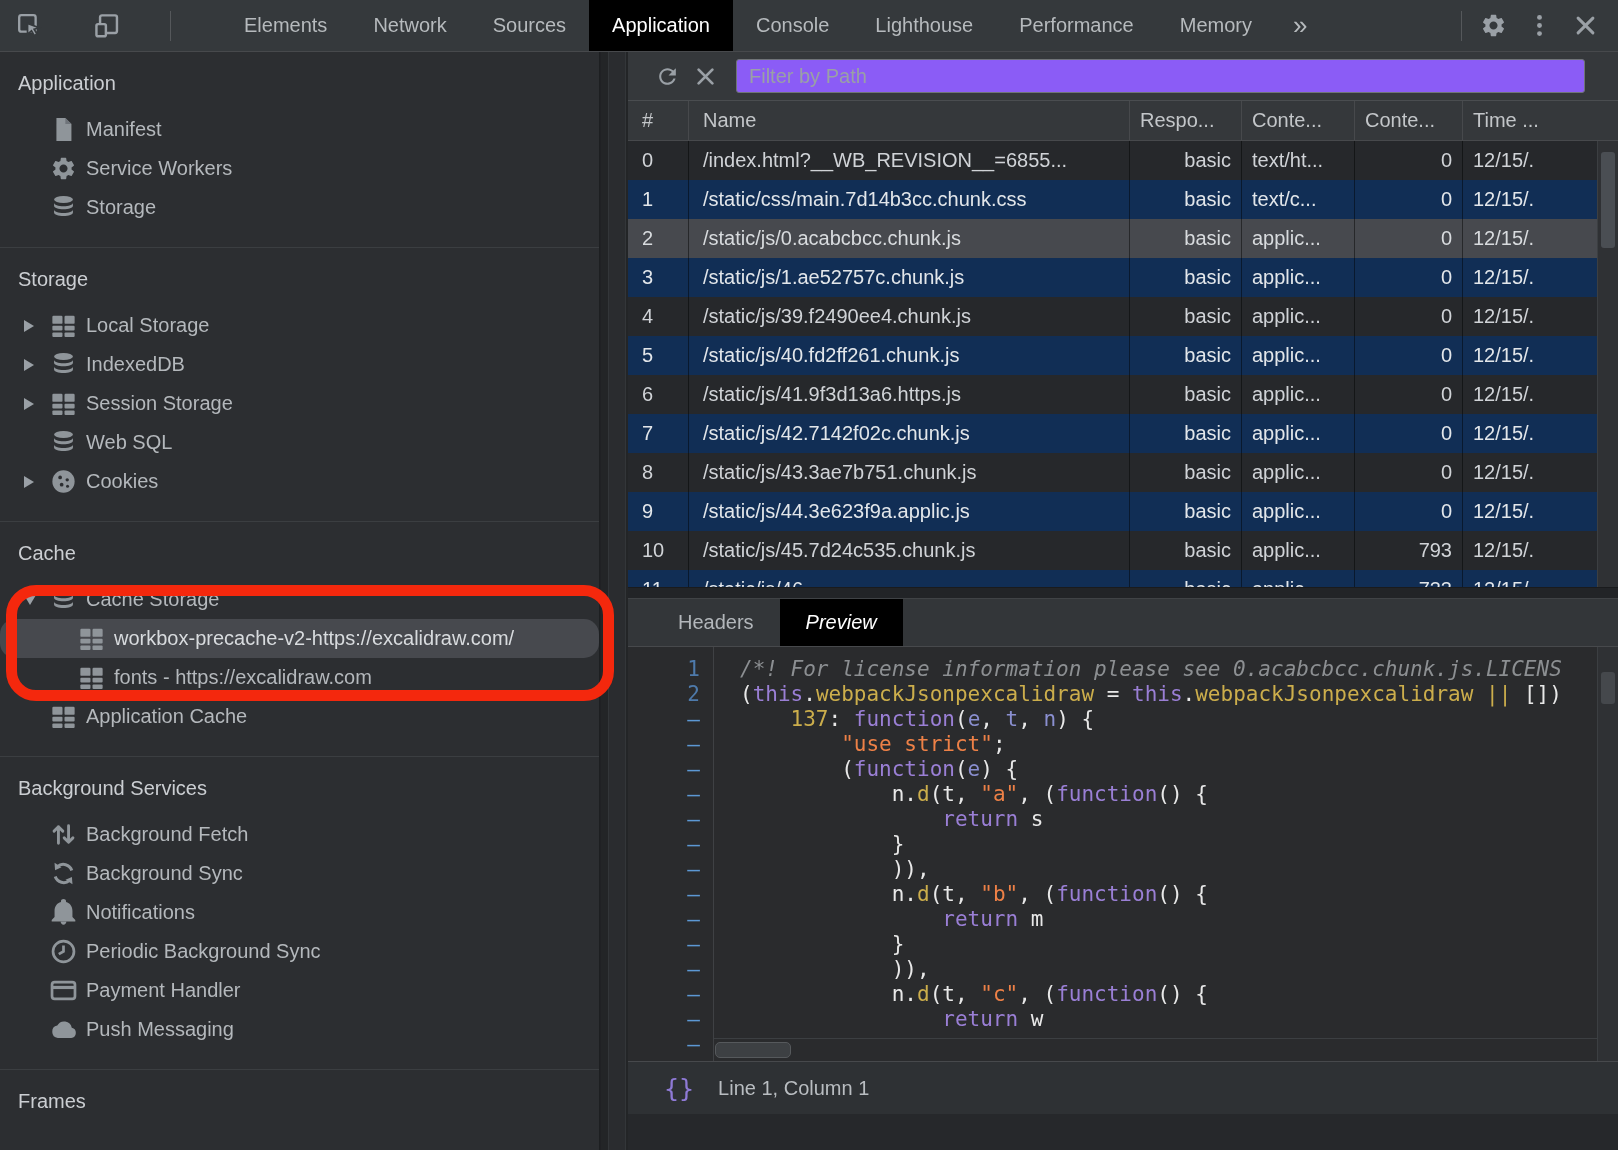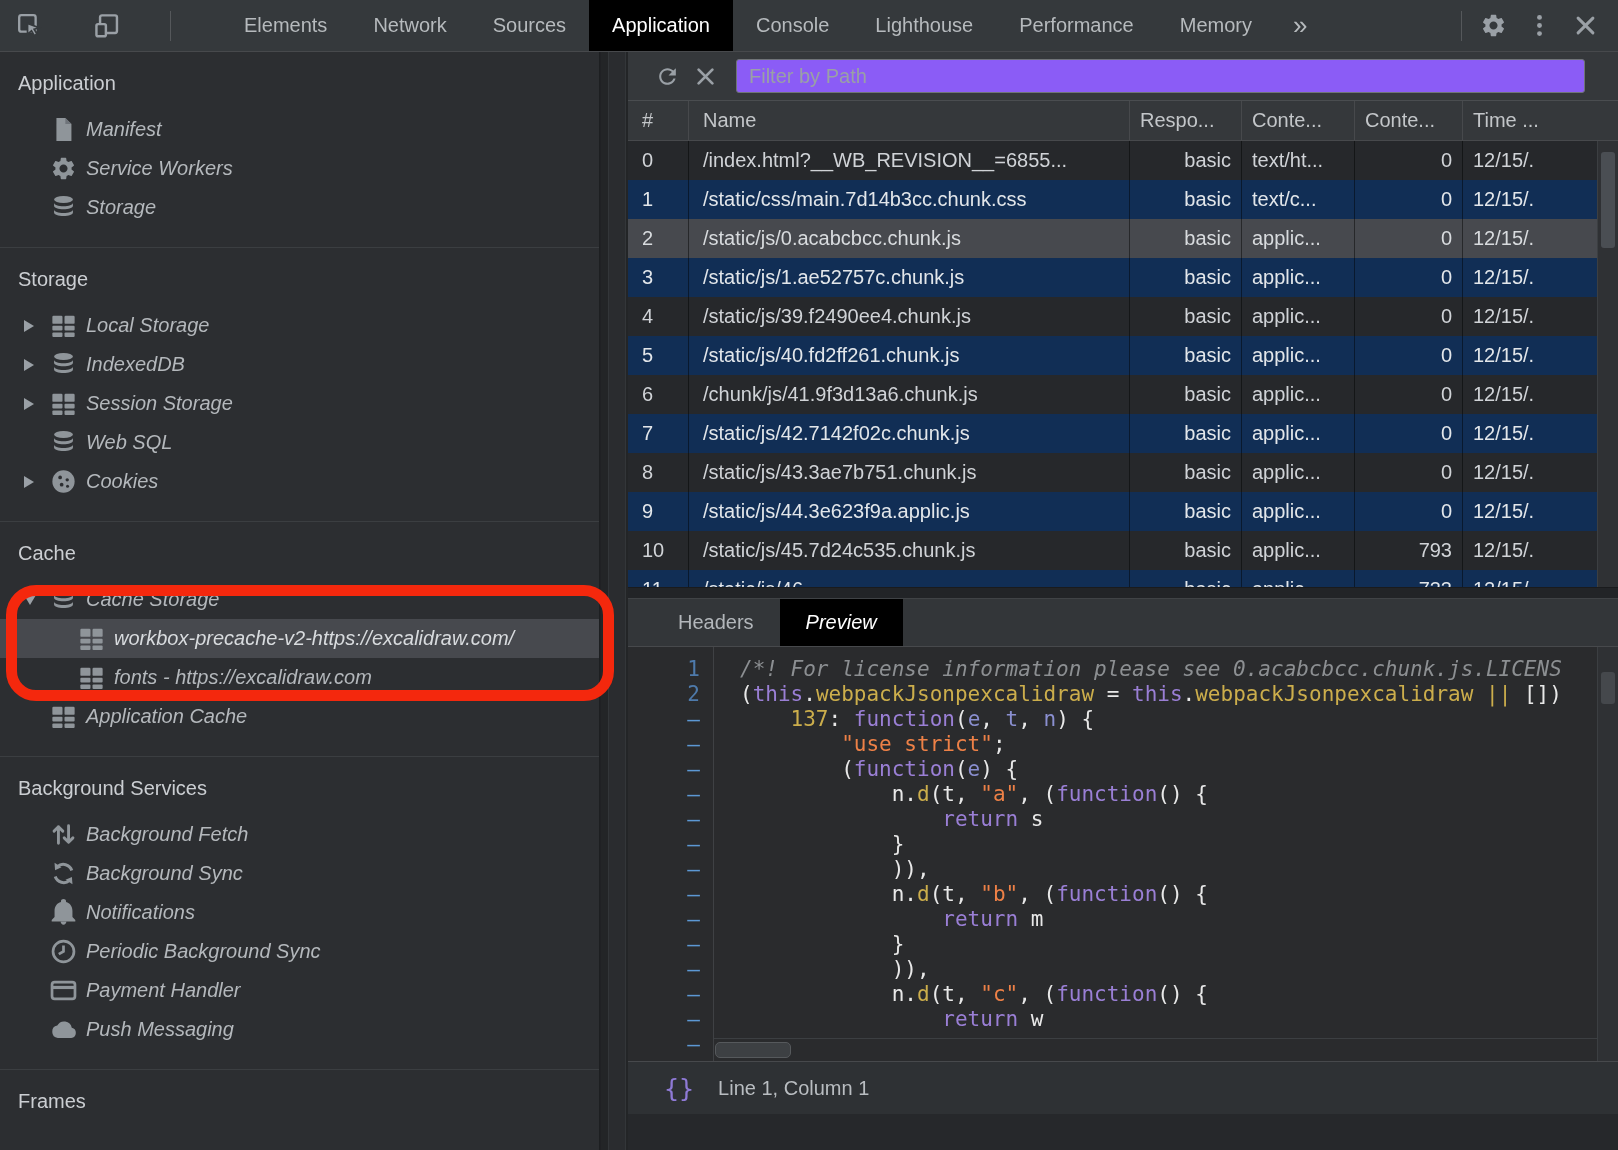--- a/index.html
+++ b/index.html
@@ -20,30 +20,30 @@
   .topbar-right { margin-left:auto; display:flex; align-items:stretch; padding-right:10px; }
 
   
   .sidebar { position:absolute; left:0; top:52px; width:600px; height:1098px; background:#2c2e31;
              border-right:1px solid #1d1f21; overflow:hidden; }
   .section { padding-top:14px; }
   .sec-header { height:34px; display:flex; align-items:center; padding-left:18px;
                 color:#cbced2; font-size:20px; }
   .sec-items { padding-top:10px; }
   .srow { height:39px; display:flex; align-items:center; padding-left:24px; color:#b4b8bc;
-          font-size:20px; cursor:pointer; white-space:nowrap;font-style:italic; }
+          font-size:20px; cursor:pointer; white-space:nowrap; }
   .srow.selected { background:#47494e; color:#d8dbde; }
   .srow .tri-slot { width:26px; display:flex; align-items:center; }
   .tri-r { width:0; height:0; border-left:10px solid #9aa0a6; border-top:6px solid transparent;
            border-bottom:6px solid transparent; }
   .tri-d { width:0; height:0; border-top:10px solid #9aa0a6; border-left:6px solid transparent;
            border-right:6px solid transparent; }
   .srow .sicon { width:27px; height:27px; margin-right:9px; color:#8f959a; flex:0 0 auto; }
   .srow .sicon svg { width:100%; height:100%; }
-  .srow.child { padding-left:78px; }
+  .srow.child { padding-left:78px;border-radius:15px; }
   .divider { border-top:1px solid #3b3e41; margin-top:20px; }
 
   
   #annotation { position:absolute; border:11px solid #f4280d; border-radius:30px; z-index:50;
                 pointer-events:none; }
 
   
   .splitter { position:absolute; left:601px; top:52px; width:27px; height:1098px; background:#232527; }
   .splitter .band { position:absolute; left:7px; top:0; width:18px; height:100%; background:#2a2c2f;
                     border-left:1px solid #333639; border-right:1px solid #333639; }
@@ -466,21 +466,21 @@
         <div class="trow navy">
           <span class="tcell c-num">5</span>
           <span class="tcell c-name">/static/js/40.fd2ff261.chunk.js</span>
           <span class="tcell c-resp">basic</span>
           <span class="tcell c-ctype">applic...</span>
           <span class="tcell c-clen">0</span>
           <span class="tcell c-time">12/15/.</span>
         </div>
         <div class="trow">
           <span class="tcell c-num">6</span>
-          <span class="tcell c-name">/chunk/js/41.9f3d13a6.chunk.js</span>
+          <span class="tcell c-name">/static/js/41.9f3d13a6.https.js</span>
           <span class="tcell c-resp">basic</span>
           <span class="tcell c-ctype">applic...</span>
           <span class="tcell c-clen">0</span>
           <span class="tcell c-time">12/15/.</span>
         </div>
         <div class="trow navy">
           <span class="tcell c-num">7</span>
           <span class="tcell c-name">/static/js/42.7142f02c.chunk.js</span>
           <span class="tcell c-resp">basic</span>
           <span class="tcell c-ctype">applic...</span>

